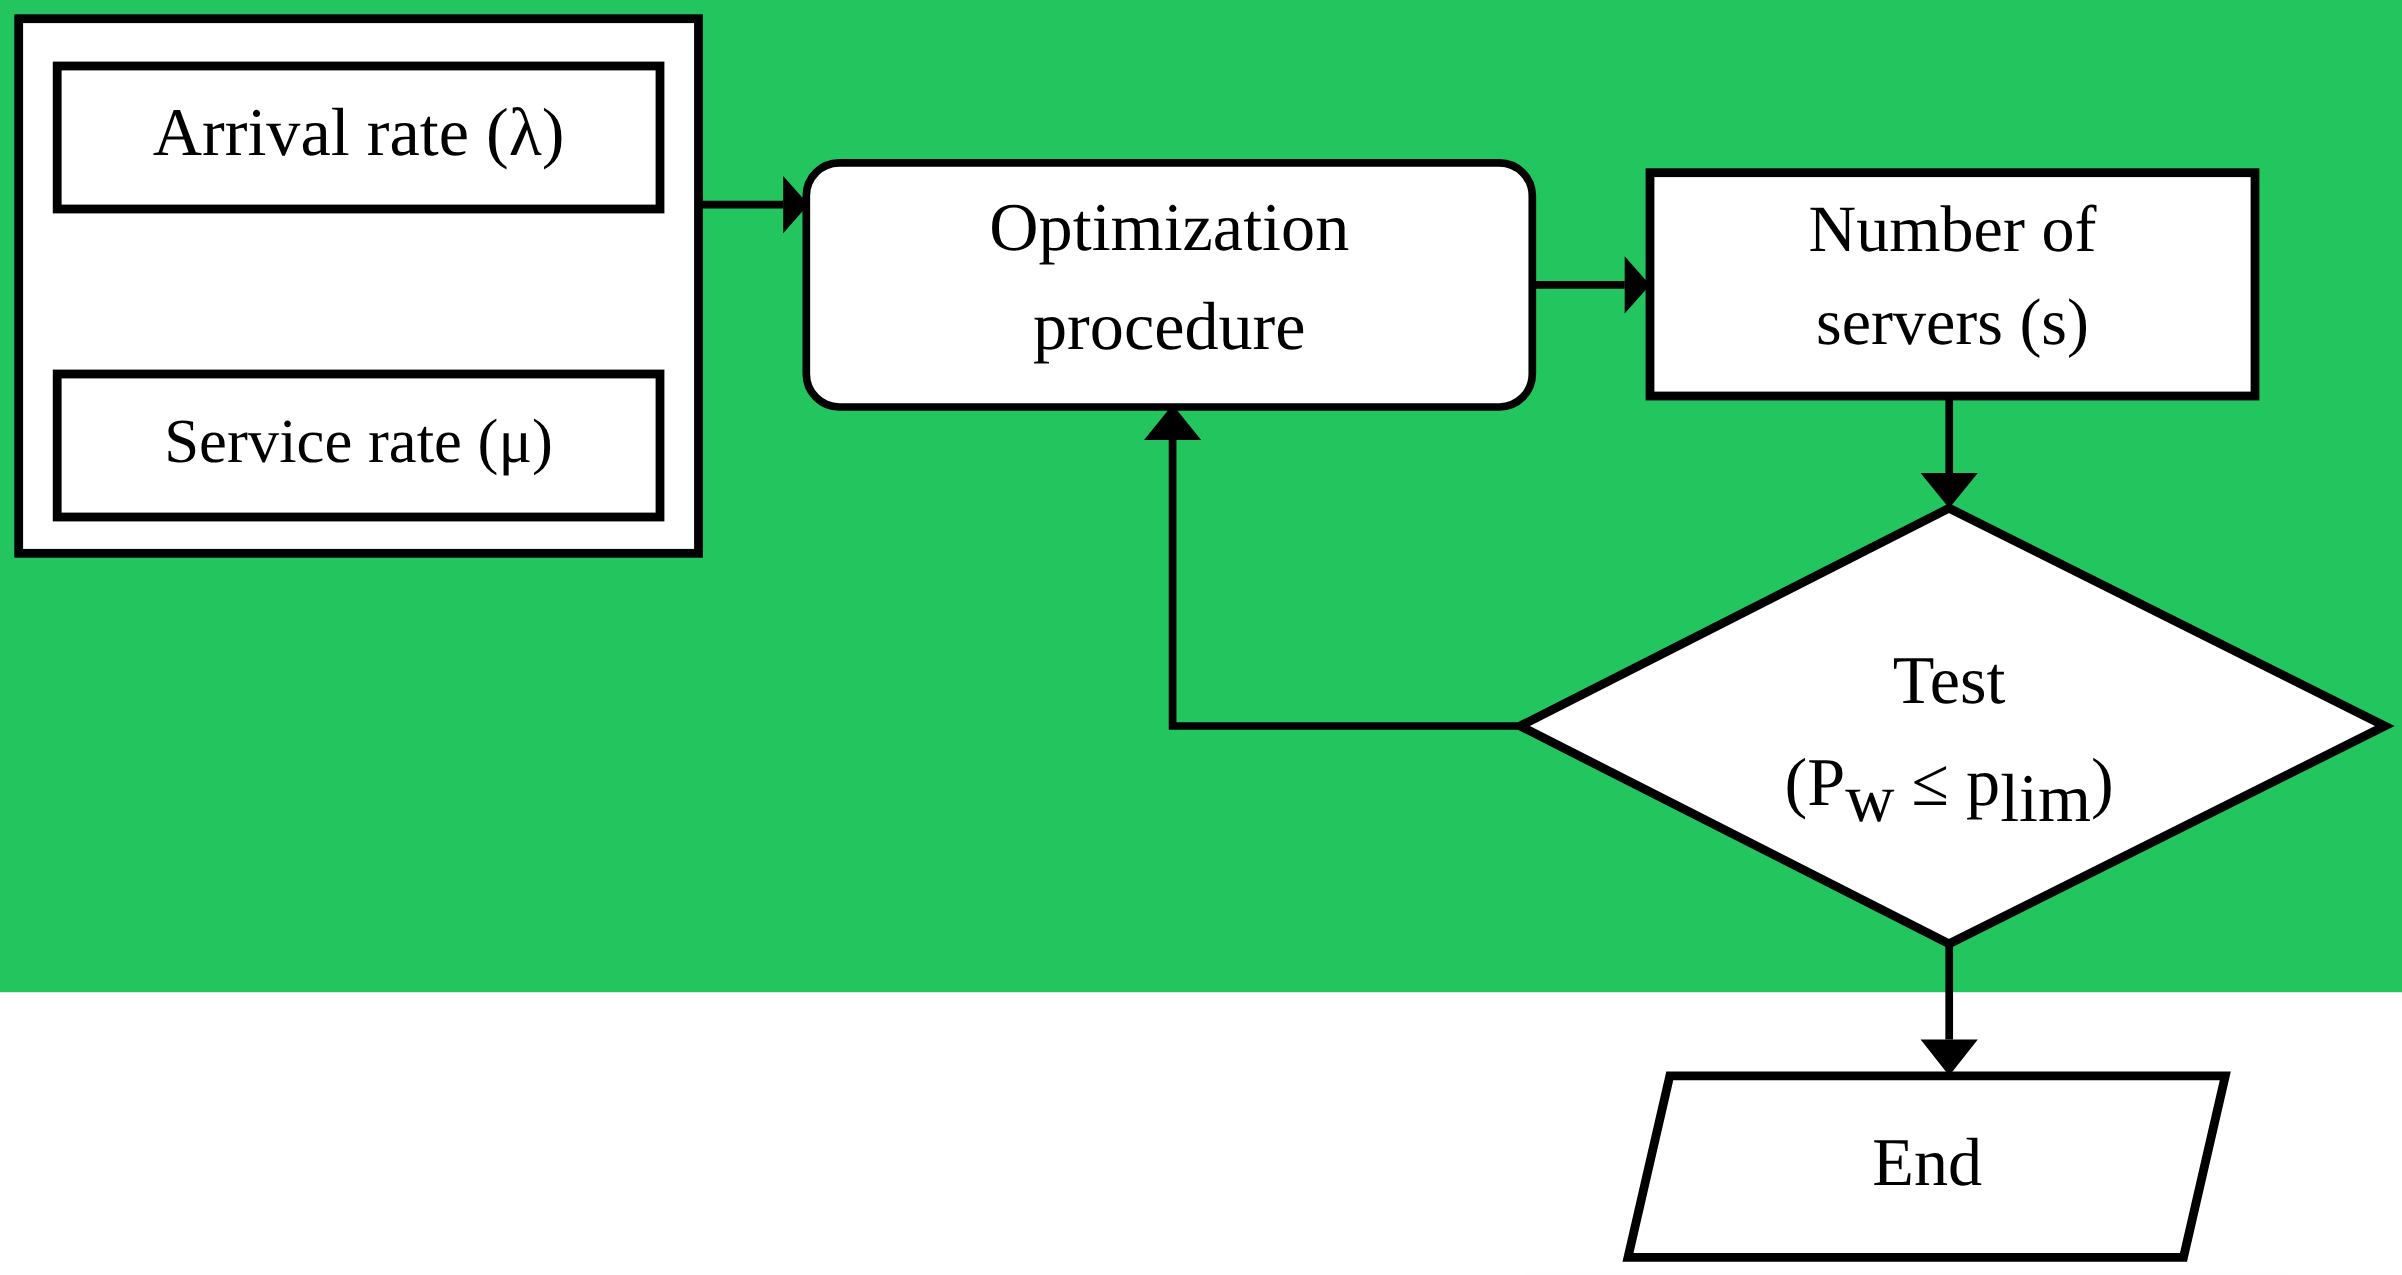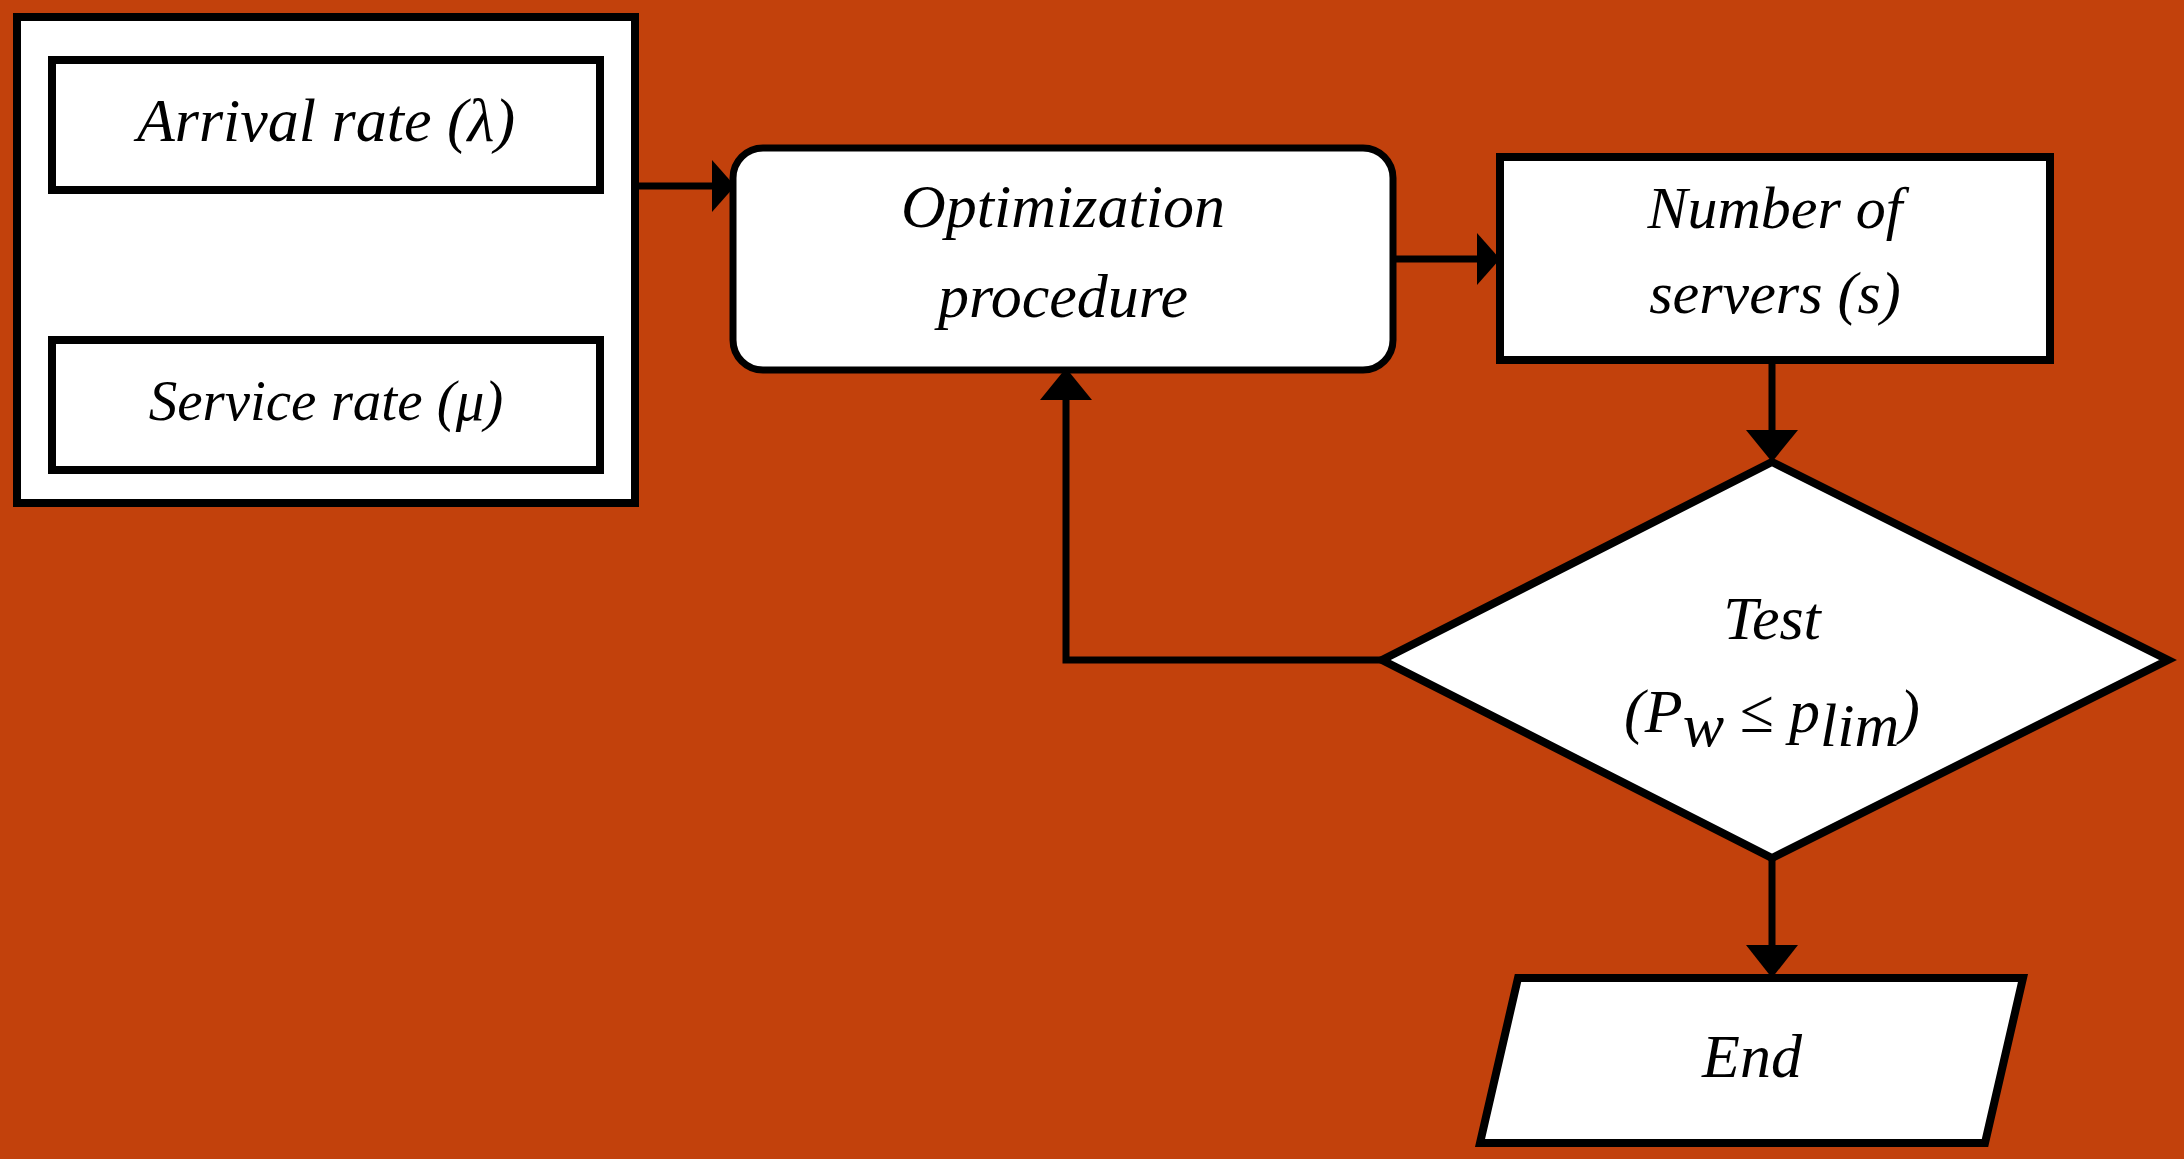--- a/index.html
+++ b/index.html
@@ -9,23 +9,22 @@
   }
   body {
     width: 2184px;
     height: 1159px;
     font-family: "Liberation Serif", "DejaVu Serif", serif;
     overflow: hidden;
   }
   #flowchart-root {
     position: relative;
     width: 2184px;
-    height: 1159px;
-    background: #c2410c;
-    font-style: italic;
+    height: 902px;
+    background: #22c55e;
   }
   svg.chart-canvas {
     display: block;
     width: 2184px;
     height: 1159px;
   }
   .shape-fill {
     fill: #ffffff;
   }
   .shape-stroke {

